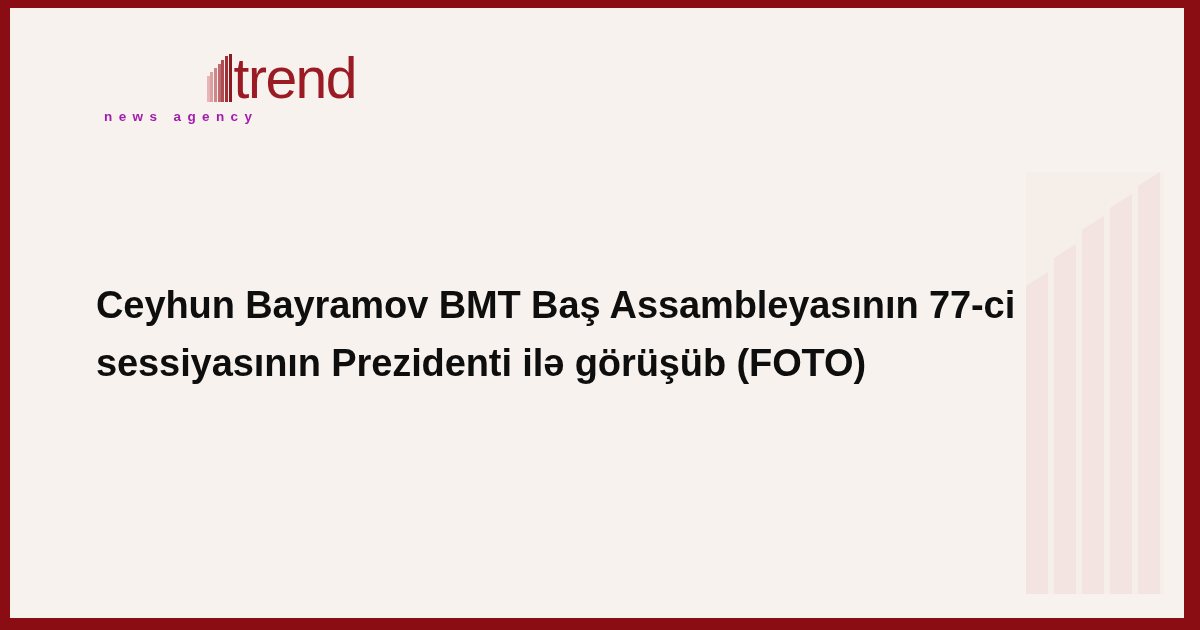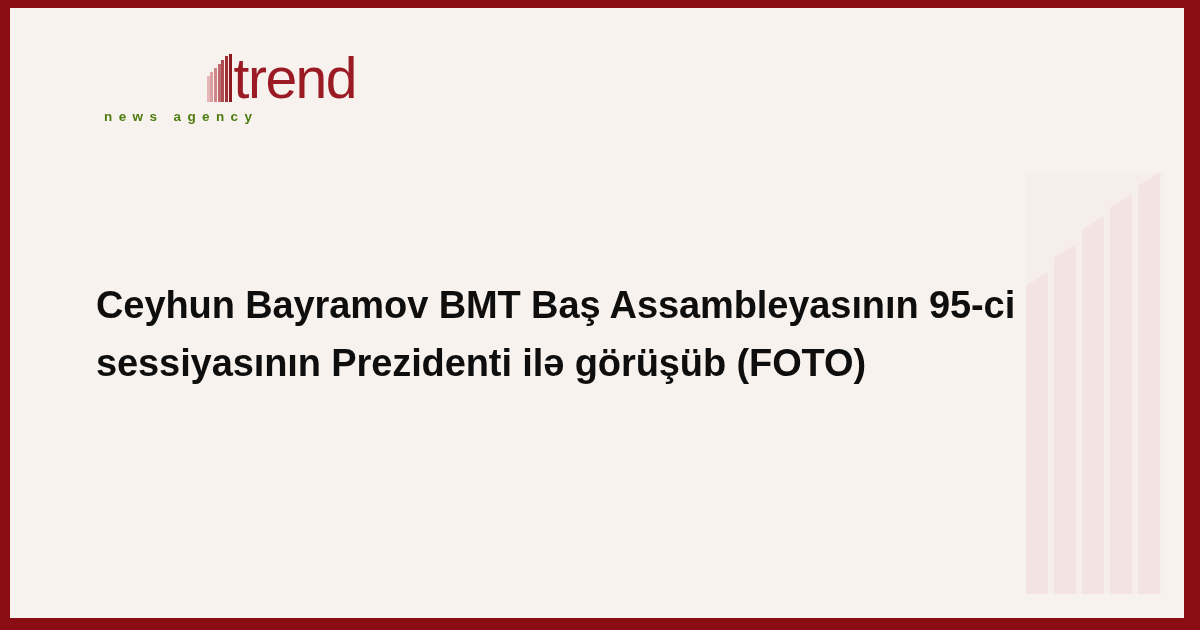--- a/index.html
+++ b/index.html
@@ -88,21 +88,21 @@
     font-weight: 400;
     color: #9B1B24;
     letter-spacing: -1.5px;
   }
   .logo-sub {
     margin-top: 7px;
     margin-left: 8px;
     font-family: "Liberation Sans", sans-serif;
     font-size: 13.5px;
     font-weight: 700;
-    color: #4d7c0f;
+    color: #a21caf;
     letter-spacing: 6.4px;
   }
 
   
   .headline {
     position: absolute;
     left: 86px;
     top: 268px;
     width: 930px;
     font-family: "Liberation Sans", sans-serif;
@@ -139,16 +139,16 @@
             <div class="logo-bar" style="left: 11.1px; height: 38px; background: rgb(191, 106, 110);"></div>
             <div class="logo-bar" style="left: 14.8px; height: 42px; background: rgb(174, 76, 82);"></div>
             <div class="logo-bar" style="left: 18.5px; height: 46px; background: rgb(158, 47, 55);"></div>
             <div class="logo-bar" style="left: 22.2px; height: 48px; background: rgb(142, 24, 32);"></div>
           </div>
         <div class="logo-word">trend</div>
       </div>
       <div class="logo-sub">news agency</div>
     </div>
 
-    <div class="headline">Ceyhun Bayramov BMT Baş Assambleyasının 95-ci sessiyasının Prezidenti ilə görüşüb (FOTO)</div>
+    <div class="headline">Ceyhun Bayramov BMT Baş Assambleyasının 77-ci sessiyasının Prezidenti ilə görüşüb (FOTO)</div>
 
   </div>
 </div>
 
 </body></html>

